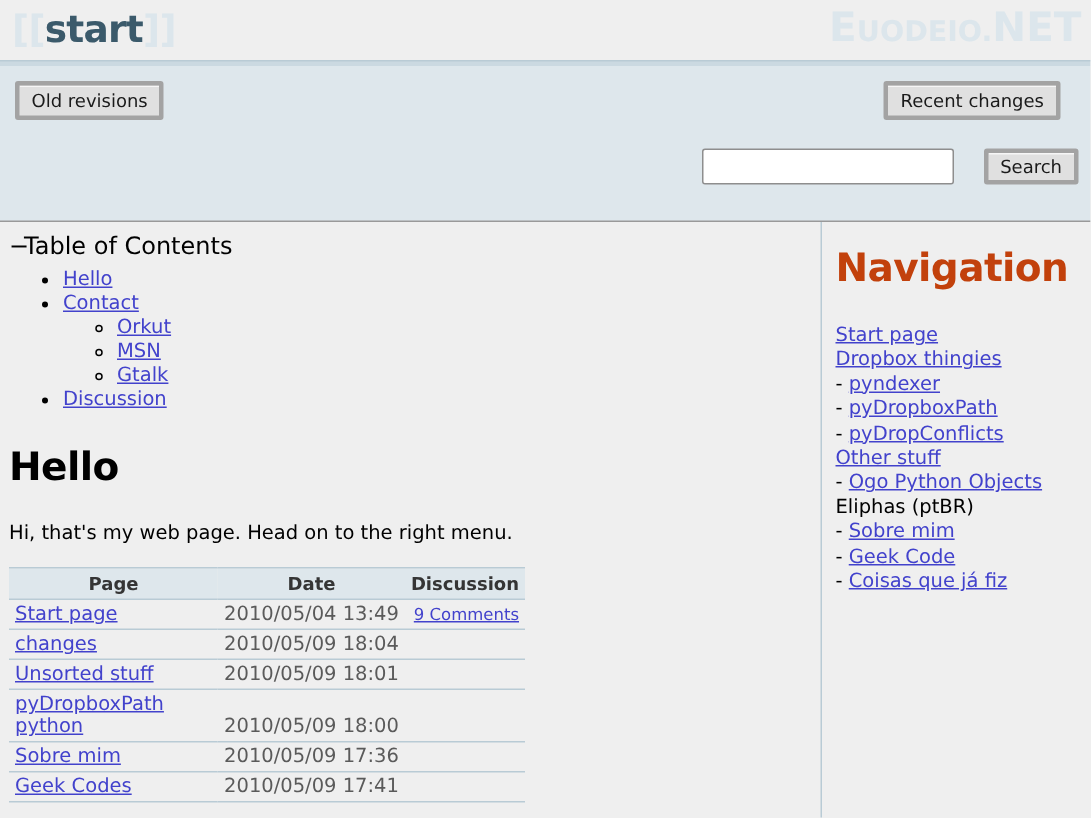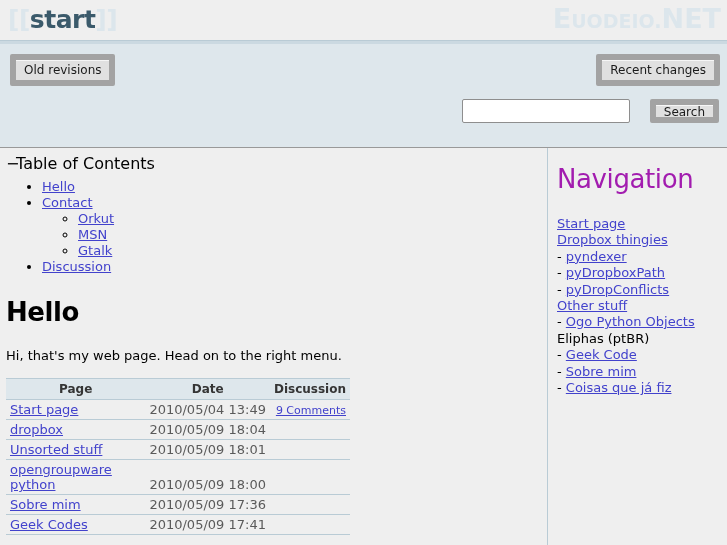--- a/index.html
+++ b/index.html
@@ -67,32 +67,32 @@
   #toolbar-band {
     background: #dee7ec;
     width: 727px;
     height: 104px;
     position: relative;
     border-bottom: 1px solid #999999;
   }
   .wikibtn {
     position: absolute;
     background: #e0e0e0;
-    border: 6px solid #a3a3a3;
+    border: 3px solid #a3a3a3;
     border-radius: 2px;
     font-family: "DejaVu Sans", "Liberation Sans", sans-serif;
     font-size: 12px;
     color: #1a1a1a;
     padding: 3px 8px;
     line-height: 14px;
     cursor: pointer;
     box-shadow: inset 0 1px 0 #f6f6f6;
   }
   #btn-old-revisions { left: 10px;  top: 10px; }
-  #btn-recent-changes{ right: 7px;  top: 10px; }
+  #btn-recent-changes{ right: 20px;  top: 10px; }
 
   #search-form {
     position: absolute;
     right: 8px;
     top: 55px;
     display: flex;
     align-items: stretch;
   }
   #search-input {
     width: 168px;
@@ -220,24 +220,24 @@
   }
   td.col-disc { text-align: right; white-space: nowrap; }
   td.col-disc a { font-size: 11px; }
   th.h-page { width: 168px; }
   th.h-date { width: 100px; }
   th.h-disc { width: 76px; }
 
   
   h1#nav-heading {
     font-size: 26px;
-    font-weight: normal;
+    font-weight: bold;
     margin: 4px 0 0 0;
     padding: 0;
-    color: #a21caf;
+    color: #c2410c;
     letter-spacing: -0.4px;
   }
   #nav-links {
     margin-top: 22px;
     font-size: 13px;
     line-height: 16.4px;
   }
   #nav-links div { white-space: nowrap; }
   #nav-links .dash { color: #000; }
   #nav-links .plain { color: #000; }
@@ -299,31 +299,31 @@
             <th class="h-disc">Discussion</th>
           </tr>
         </thead>
         <tbody id="pages-tbody">
             <tr>
               <td class="col-page"><a href="#" class="wikilink">Start page</a></td>
               <td class="col-date">2010/05/04 13:49</td>
               <td class="col-disc"><a href="#">9 Comments</a></td>
             </tr>
             <tr>
-              <td class="col-page"><a href="#" class="wikilink">dropbox</a></td>
+              <td class="col-page"><a href="#" class="wikilink">changes</a></td>
               <td class="col-date">2010/05/09 18:04</td>
               <td class="col-disc"></td>
             </tr>
             <tr>
               <td class="col-page"><a href="#" class="wikilink">Unsorted stuff</a></td>
               <td class="col-date">2010/05/09 18:01</td>
               <td class="col-disc"></td>
             </tr>
             <tr>
-              <td class="col-page"><a href="#" class="wikilink">opengroupware python</a></td>
+              <td class="col-page"><a href="#" class="wikilink">pyDropboxPath python</a></td>
               <td class="col-date">2010/05/09 18:00</td>
               <td class="col-disc"></td>
             </tr>
             <tr>
               <td class="col-page"><a href="#" class="wikilink">Sobre mim</a></td>
               <td class="col-date">2010/05/09 17:36</td>
               <td class="col-disc"></td>
             </tr>
             <tr>
               <td class="col-page"><a href="#" class="wikilink">Geek Codes</a></td>
@@ -339,20 +339,20 @@
       <h1 id="nav-heading">Navigation</h1>
       <div id="nav-links">
           <div><a href="#" class="wikilink">Start page</a></div>
           <div><a href="#" class="wikilink">Dropbox thingies</a></div>
           <div><span class="dash">- </span><a href="#" class="wikilink">pyndexer</a></div>
           <div><span class="dash">- </span><a href="#" class="wikilink">pyDropboxPath</a></div>
           <div><span class="dash">- </span><a href="#" class="wikilink">pyDropConflicts</a></div>
           <div><a href="#" class="wikilink">Other stuff</a></div>
           <div><span class="dash">- </span><a href="#" class="wikilink">Ogo Python Objects</a></div>
           <div><span class="plain">Eliphas (ptBR)</span></div>
+          <div><span class="dash">- </span><a href="#" class="wikilink">Sobre mim</a></div>
           <div><span class="dash">- </span><a href="#" class="wikilink">Geek Code</a></div>
-          <div><span class="dash">- </span><a href="#" class="wikilink">Sobre mim</a></div>
           <div><span class="dash">- </span><a href="#" class="wikilink">Coisas que já fiz</a></div>
         </div>
     </div>
 
   </div>
 </div>
 
 </body></html>

